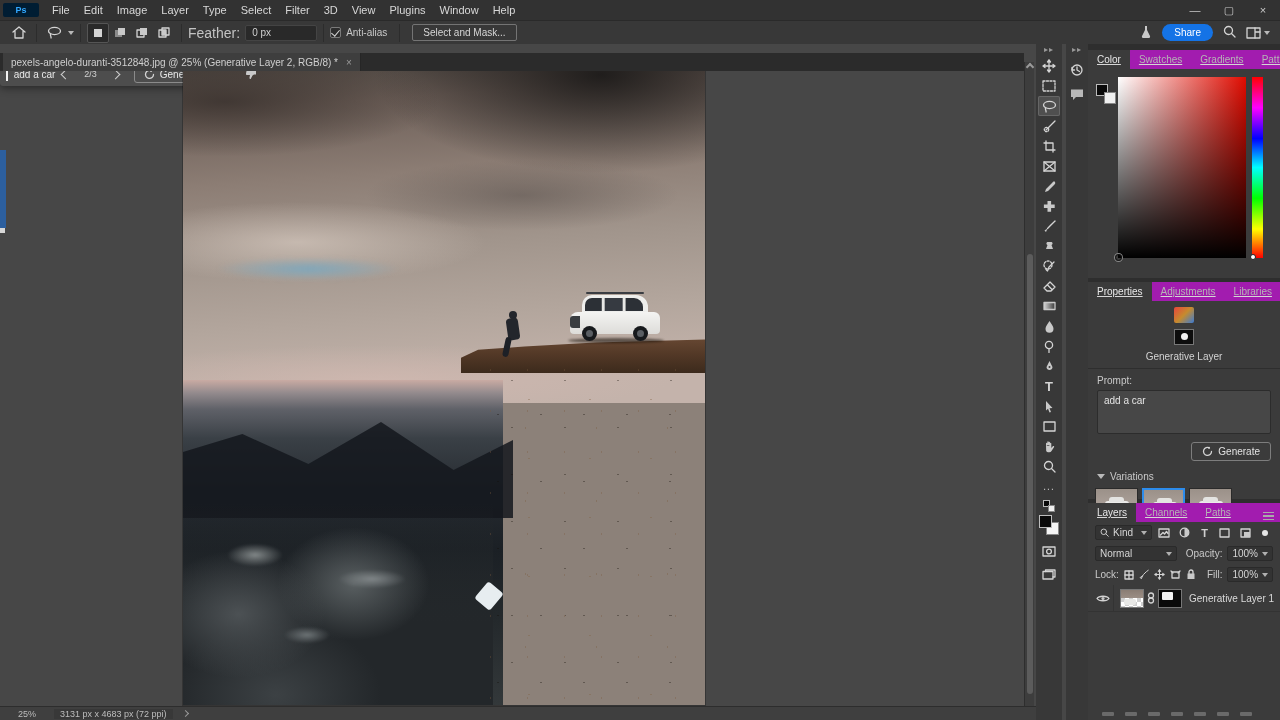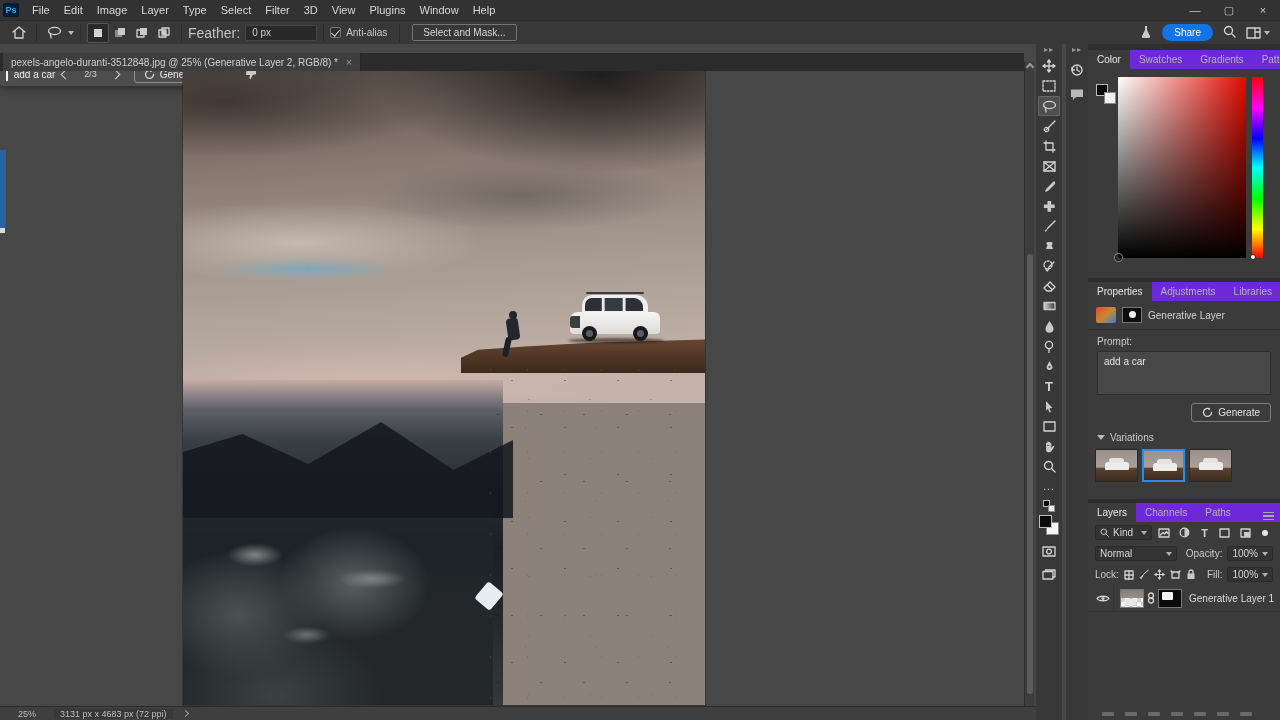--- a/index.html
+++ b/index.html
@@ -3,21 +3,21 @@
 <meta charset="utf-8">
 <style>
   * { margin:0; padding:0; box-sizing:border-box; }
   html,body { width:1280px; height:720px; overflow:hidden; background:#1e1e1e;
     font-family:"Liberation Sans", sans-serif; -webkit-font-smoothing:antialiased; }
   .abs { position:absolute; }
   #app { position:relative; width:1280px; height:720px; background:#474747; color:#d6d6d6; font-size:11px; }
 
   
   #menubar { left:0; top:0; width:1280px; height:20px; background:#323232; display:flex; align-items:center; z-index:40; }
-  .ps-logo { width:16px; height:14px; margin:0 6px 0 3px; background:#001d33; color:#31a8ff; font-size:9px; font-weight:bold;
+  .ps-logo { width:36px; height:14px; margin:0 6px 0 3px; background:#001d33; color:#31a8ff; font-size:9px; font-weight:bold;
     display:flex; align-items:center; justify-content:center; border-radius:2px; }
   .menu-item { padding:0 7px; height:20px; line-height:20px; color:#d8d8d8; font-size:11px; cursor:default; }
   #win-controls { margin-left:auto; display:flex; }
   .winbtn { width:34px; height:20px; display:flex; align-items:center; justify-content:center; color:#c9c9c9; font-size:11px; }
 
   
   #optionsbar { left:0; top:20px; width:1280px; height:24px; background:#383838; border-top:1px solid #2a2a2a;
     display:flex; align-items:center; z-index:40; }
   .opt-sep { width:1px; height:18px; background:#2c2c2c; margin:0 6px; }
   .opt-icon { width:22px; height:20px; display:flex; align-items:center; justify-content:center; border-radius:2px; }
@@ -142,36 +142,36 @@
   .minifgbg .bg { position:absolute; right:0; bottom:0; width:7px; height:7px; background:#f0f0f0; border:1px solid #888; }
 
   
   #minidock { left:1064px; top:44px; width:22px; height:676px; background:#383838; margin-left:2px;
     display:flex; flex-direction:column; align-items:center; }
   .mini-icon { width:20px; height:20px; display:flex; align-items:center; justify-content:center; margin-top:4px; }
 
   
   #panels { left:1088px; top:44px; width:192px; height:676px; background:#2e2e2e; }
   .panel { position:absolute; left:0; width:192px; background:#3b3b3b; }
-  .ptabs { height:19px; background:#6d28d9; display:flex; align-items:flex-end; }
+  .ptabs { height:19px; background:#a21caf; display:flex; align-items:flex-end;text-decoration:underline; }
   .ptab { padding:3px 9px; font-size:10px; color:#b5b5b5; height:19px; display:flex; align-items:center; }
   .ptab.active { background:#3b3b3b; color:#e8e8e8; }
   .phamburger { margin-left:auto; margin-right:6px; color:#bbb; font-size:9px; line-height:4px; }
   .phamburger div { width:11px; height:1.5px; background:#aaa; margin:2px 0; }
 
   
   #satsq { position:absolute; left:30px; top:27px; width:128px; height:181px;
     background:linear-gradient(0deg,#000,transparent), linear-gradient(90deg,#fff,#e00b00); }
   .satpick { position:absolute; left:-3px; bottom:-3px; width:7px; height:7px; border:1px solid #111; border-radius:50%; background:transparent; box-shadow:0 0 0 1px #888; }
   #huebar { position:absolute; left:164px; top:27px; width:11px; height:181px;
     background:linear-gradient(180deg,#f00 0%,#f0f 17%,#00f 34%,#0ff 50%,#0f0 67%,#ff0 84%,#f00 100%); }
   .huepick { position:absolute; left:-2px; bottom:-2px; width:6px; height:6px; background:#fff; border:1px solid #222; border-radius:50%; }
 
   
-  .prop-head { display:flex; align-items:center; gap:6px; padding:6px 8px; }
+  .prop-head { display:flex; align-items:center; gap:6px; padding:6px 8px;flex-direction:column; }
   .gen-chip { width:20px; height:16px; border-radius:2px; background:linear-gradient(135deg,#e8453c,#c58b2e 50%,#3a7bd5); }
   .mask-chip { width:20px; height:16px; background:#0d0d0d; border:1px solid #777; position:relative; }
   .mask-chip::after { content:""; position:absolute; left:6px; top:3px; width:7px; height:7px; background:#f2f2f2; border-radius:50%; }
   .prompt-label { padding:4px 9px 2px; font-size:10px; color:#c9c9c9; }
   .prompt-box { margin:2px 9px; height:44px; background:#474747; border:1px solid #2c2c2c; border-radius:2px;
     font-size:10px; color:#e4e4e4; padding:4px 6px; }
   .gen-btn-row { display:flex; justify-content:flex-end; padding:6px 9px 4px; }
   .gen-btn { display:flex; align-items:center; gap:5px; border:1px solid #7d7d7d; border-radius:3px; padding:3px 10px; font-size:10px; color:#e2e2e2; }
   .variations-row { display:flex; align-items:center; gap:5px; padding:6px 9px 2px; font-size:10px; color:#c9c9c9; }
   .var-caret { width:0; height:0; border-left:4px solid transparent; border-right:4px solid transparent; border-top:5px solid #b9b9b9; }

